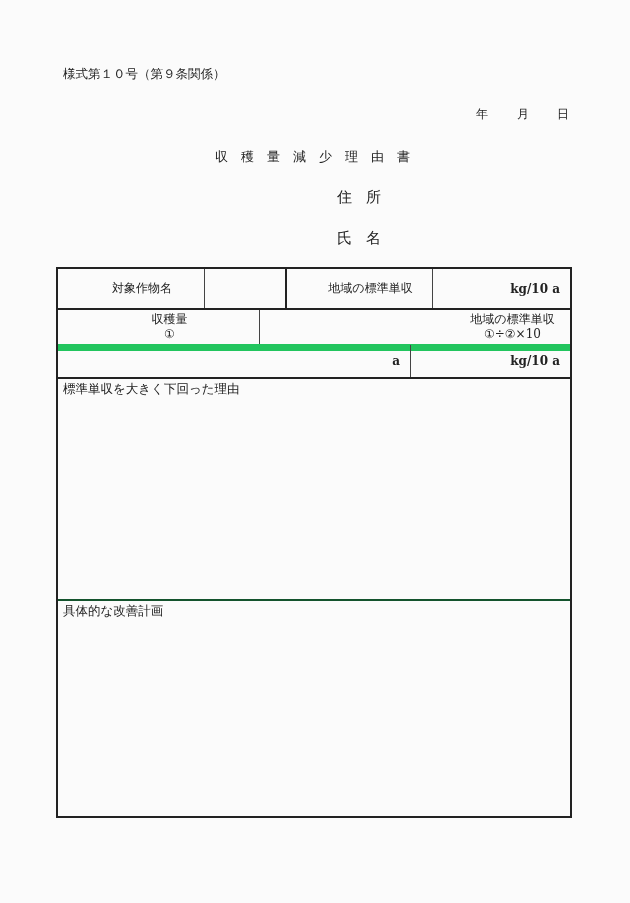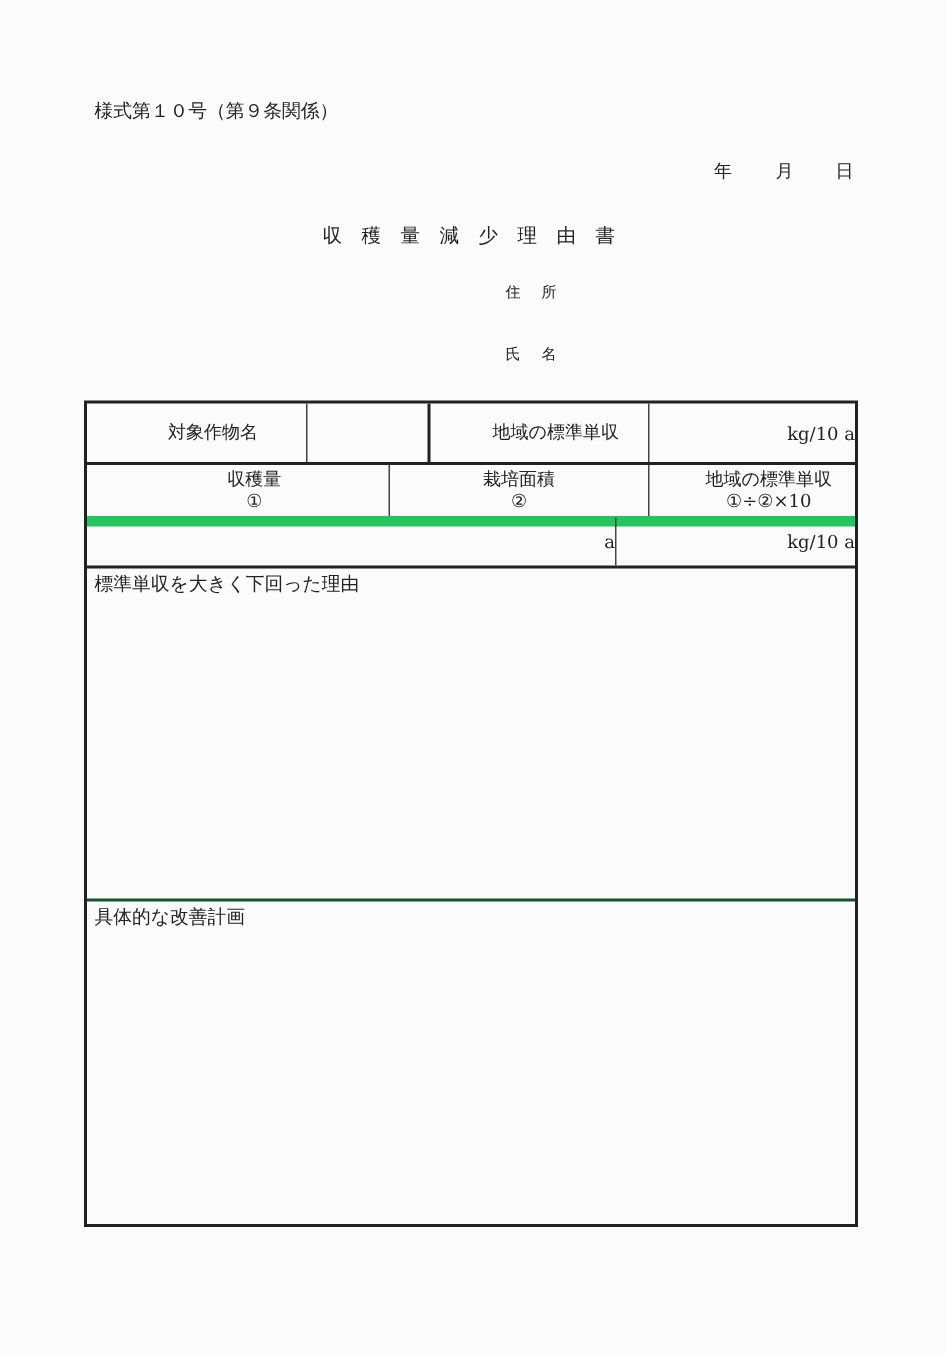--- a/index.html
+++ b/index.html
@@ -4,35 +4,35 @@
 <style>
   html, body { margin:0; padding:0; }
   body {
     width:630px; height:903px; background:#fbfbfb; position:relative; overflow:hidden;
     font-family:"DejaVu Serif","Liberation Serif",serif; color:#222; font-size:12px;
   }
   .abs { position:absolute; white-space:nowrap; }
   .form-no { left:63px; top:66px; font-size:12.5px; }
   .date { top:106px; font-size:12px; }
   .title { left:215px; top:148px; font-size:13px; letter-spacing:13px; }
-  .lbl { left:337px; font-size:10px; letter-spacing:14px; }
+  .lbl { left:337px; font-size:15px; letter-spacing:14px; }
 
   .tbl { position:absolute; left:56px; top:267px; width:516px; height:551px;
          border:2px solid #222; box-sizing:border-box; }
   .row1 { position:absolute; left:0; top:0; width:512px; height:39px; border-bottom:2px solid #222; }
   .row2 { position:absolute; left:0; top:41px; width:512px; height:34px; border-bottom:7px solid #22c55e; }
   .row3 { position:absolute; left:0; top:76px; width:512px; height:32px; border-bottom:2px solid #222; }
   .sec1 { position:absolute; left:0; top:110px; width:512px; height:220px; border-bottom:2px solid #14532d; }
   .sec2 { position:absolute; left:0; top:332px; width:512px; height:215px; }
   .cell { position:absolute; top:0; height:100%; box-sizing:border-box; display:flex;
           align-items:center; font-size:12px; }
   .vline { border-right:1px solid #444; }
   .vthick { border-right:2px solid #222; }
   .center { justify-content:center; text-align:center;margin-left:22px; }
-  .right { justify-content:flex-end; padding-right:0; }
+  .right { justify-content:flex-end; padding-right:10px;font-weight:bold; }
   .stack { flex-direction:column; line-height:15px; }
   .sec-title { position:absolute; left:5px; top:2px; font-size:12.5px; }
   .writing { position:absolute; left:4px; right:4px; top:20px; bottom:4px; }
 </style>
 </head>
 <body>
 
 <div class="abs form-no">様式第１０号（第９条関係）</div>
 
 <div class="abs date" style="left:476px">年</div>
@@ -52,24 +52,20 @@
     <div class="cell right" style="left:353px;width:159px">
       <span>kg/10 a</span>
     </div>
   </div>
 
   <div class="row2">
     <div class="cell center stack vline" style="left:0;width:180px">
       <span>収穫量</span>
       <span>①</span>
     </div>
-    <div class="cell center stack vline" style="left:180px;width:173px">
-      <span>栽培面積</span>
-      <span>②</span>
-    </div>
     <div class="cell center stack" style="left:353px;width:159px">
       <span>地域の標準単収</span>
       <span>①÷②×10</span>
     </div>
   </div>
 
   <div class="row3">
     <div class="cell right vline" style="left:180px;width:173px">
       <span>a</span>
     </div>

